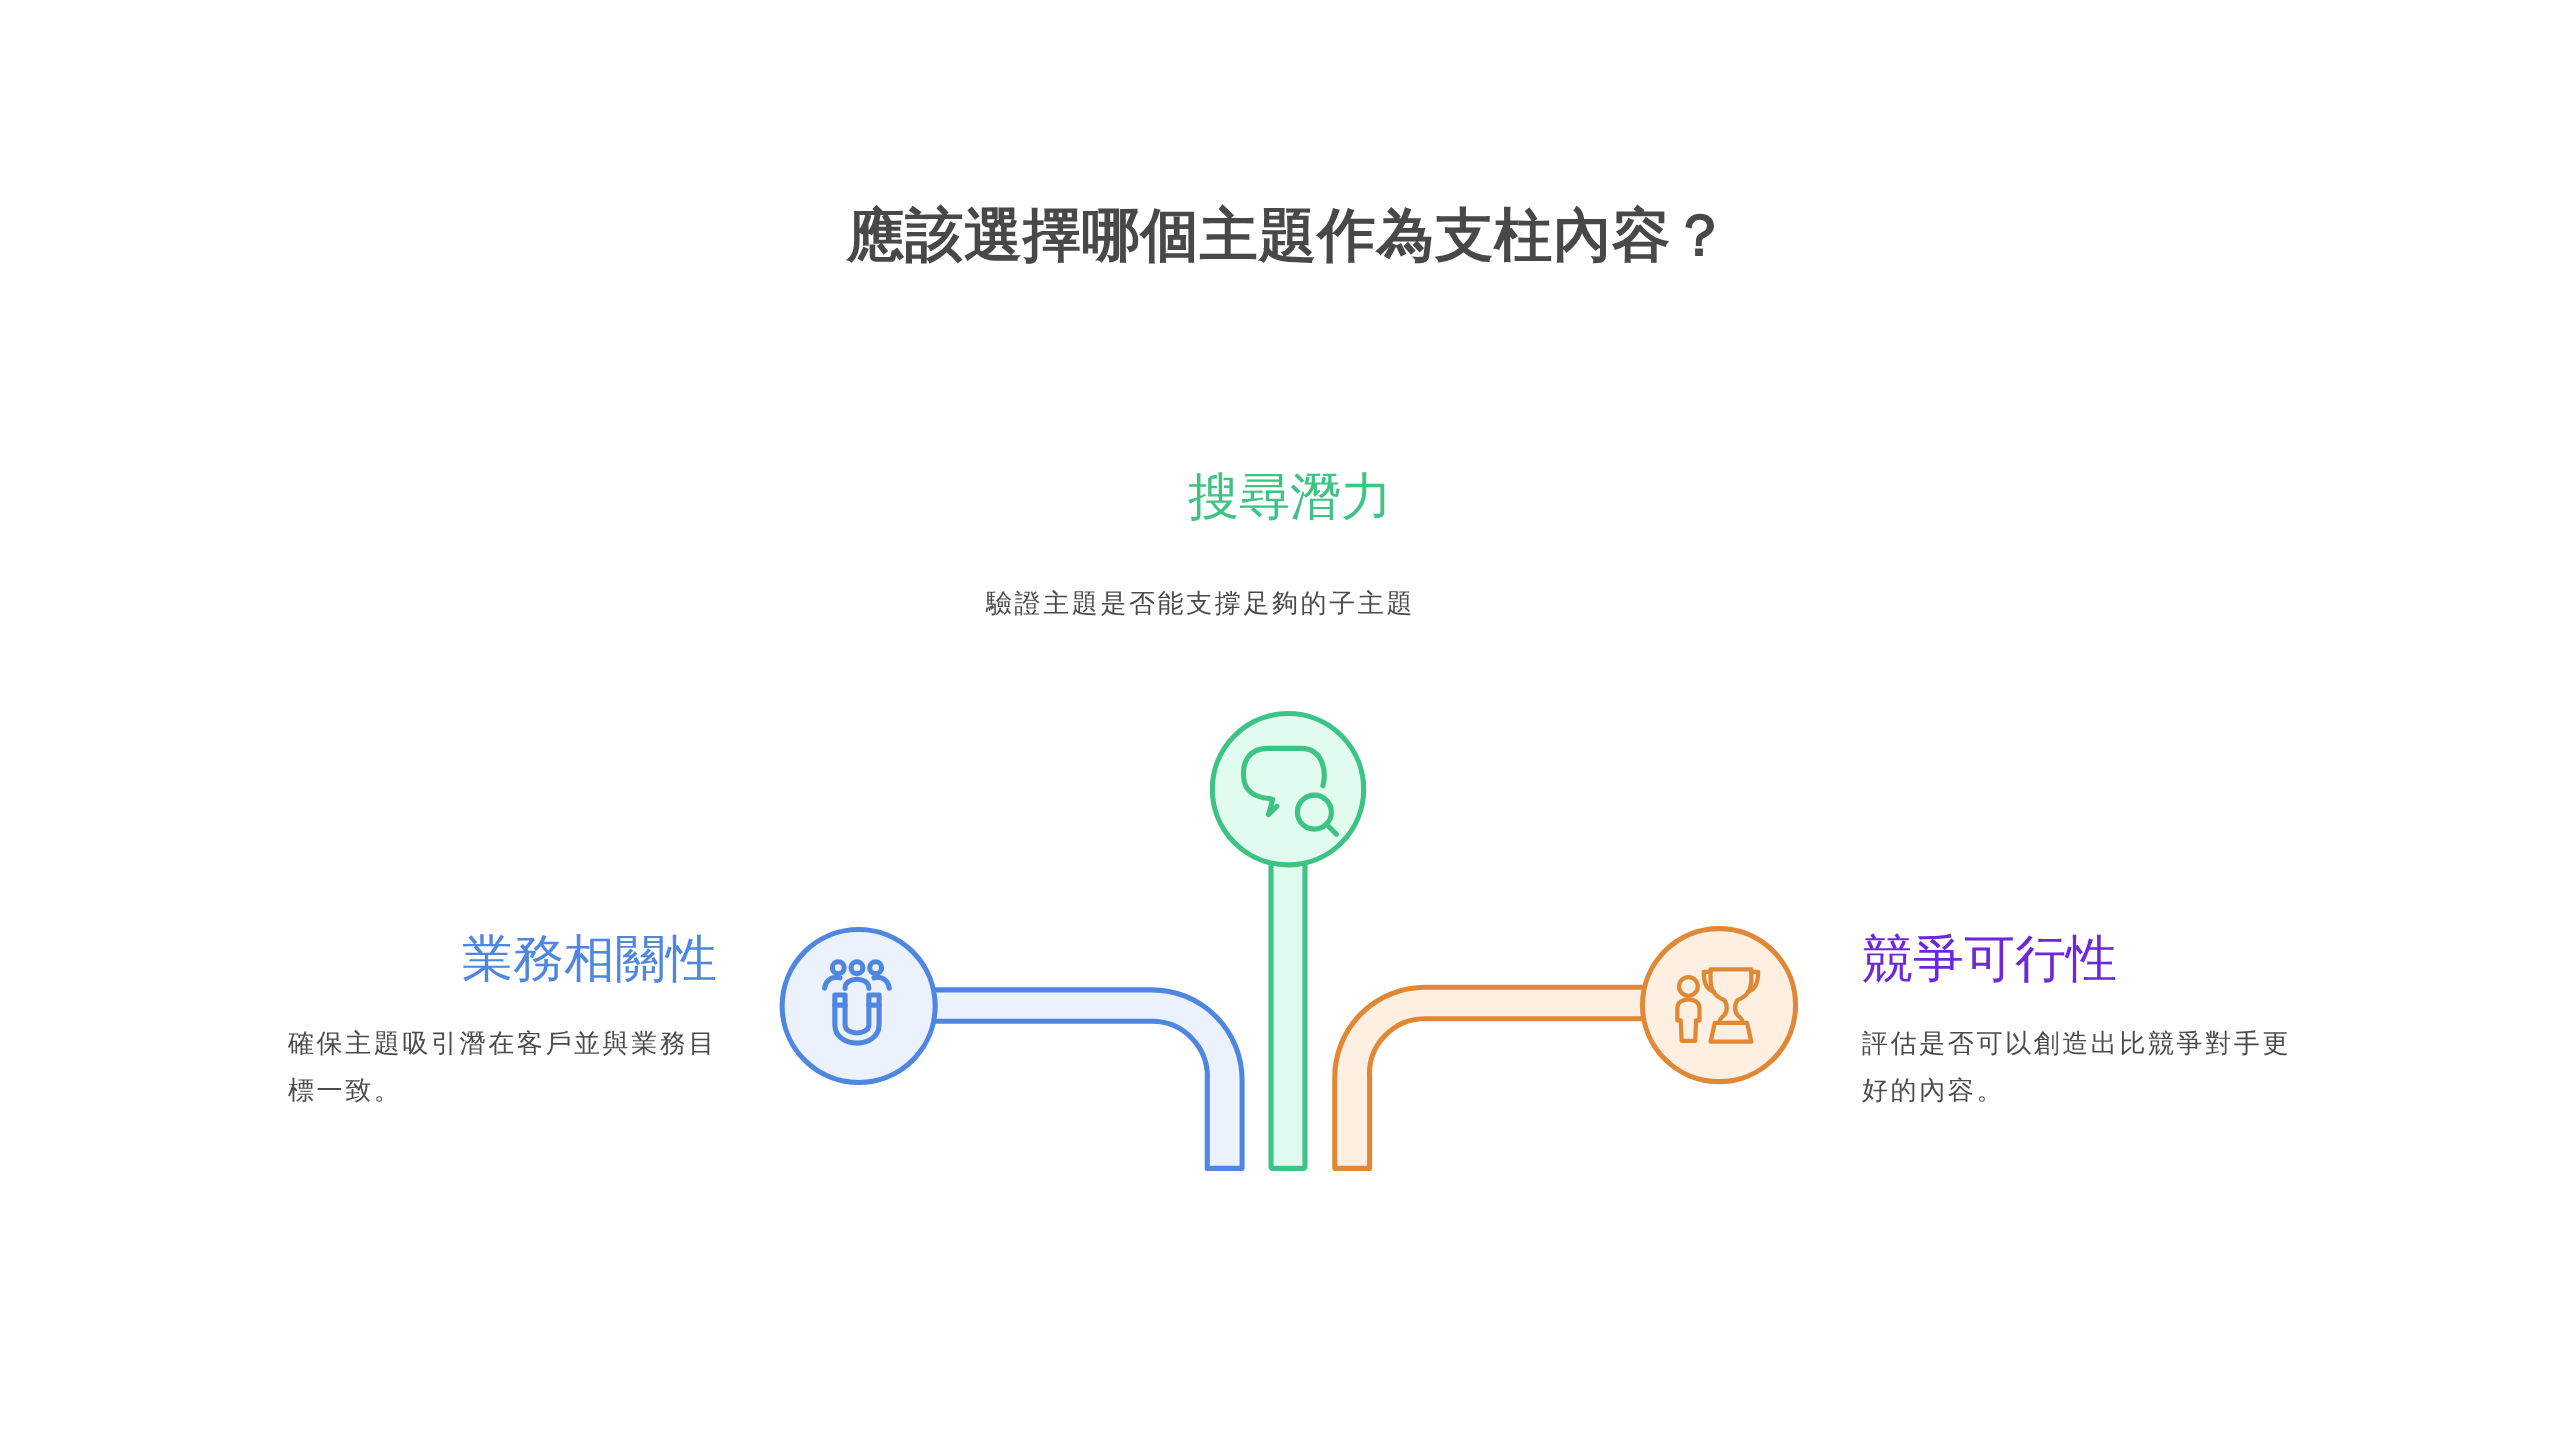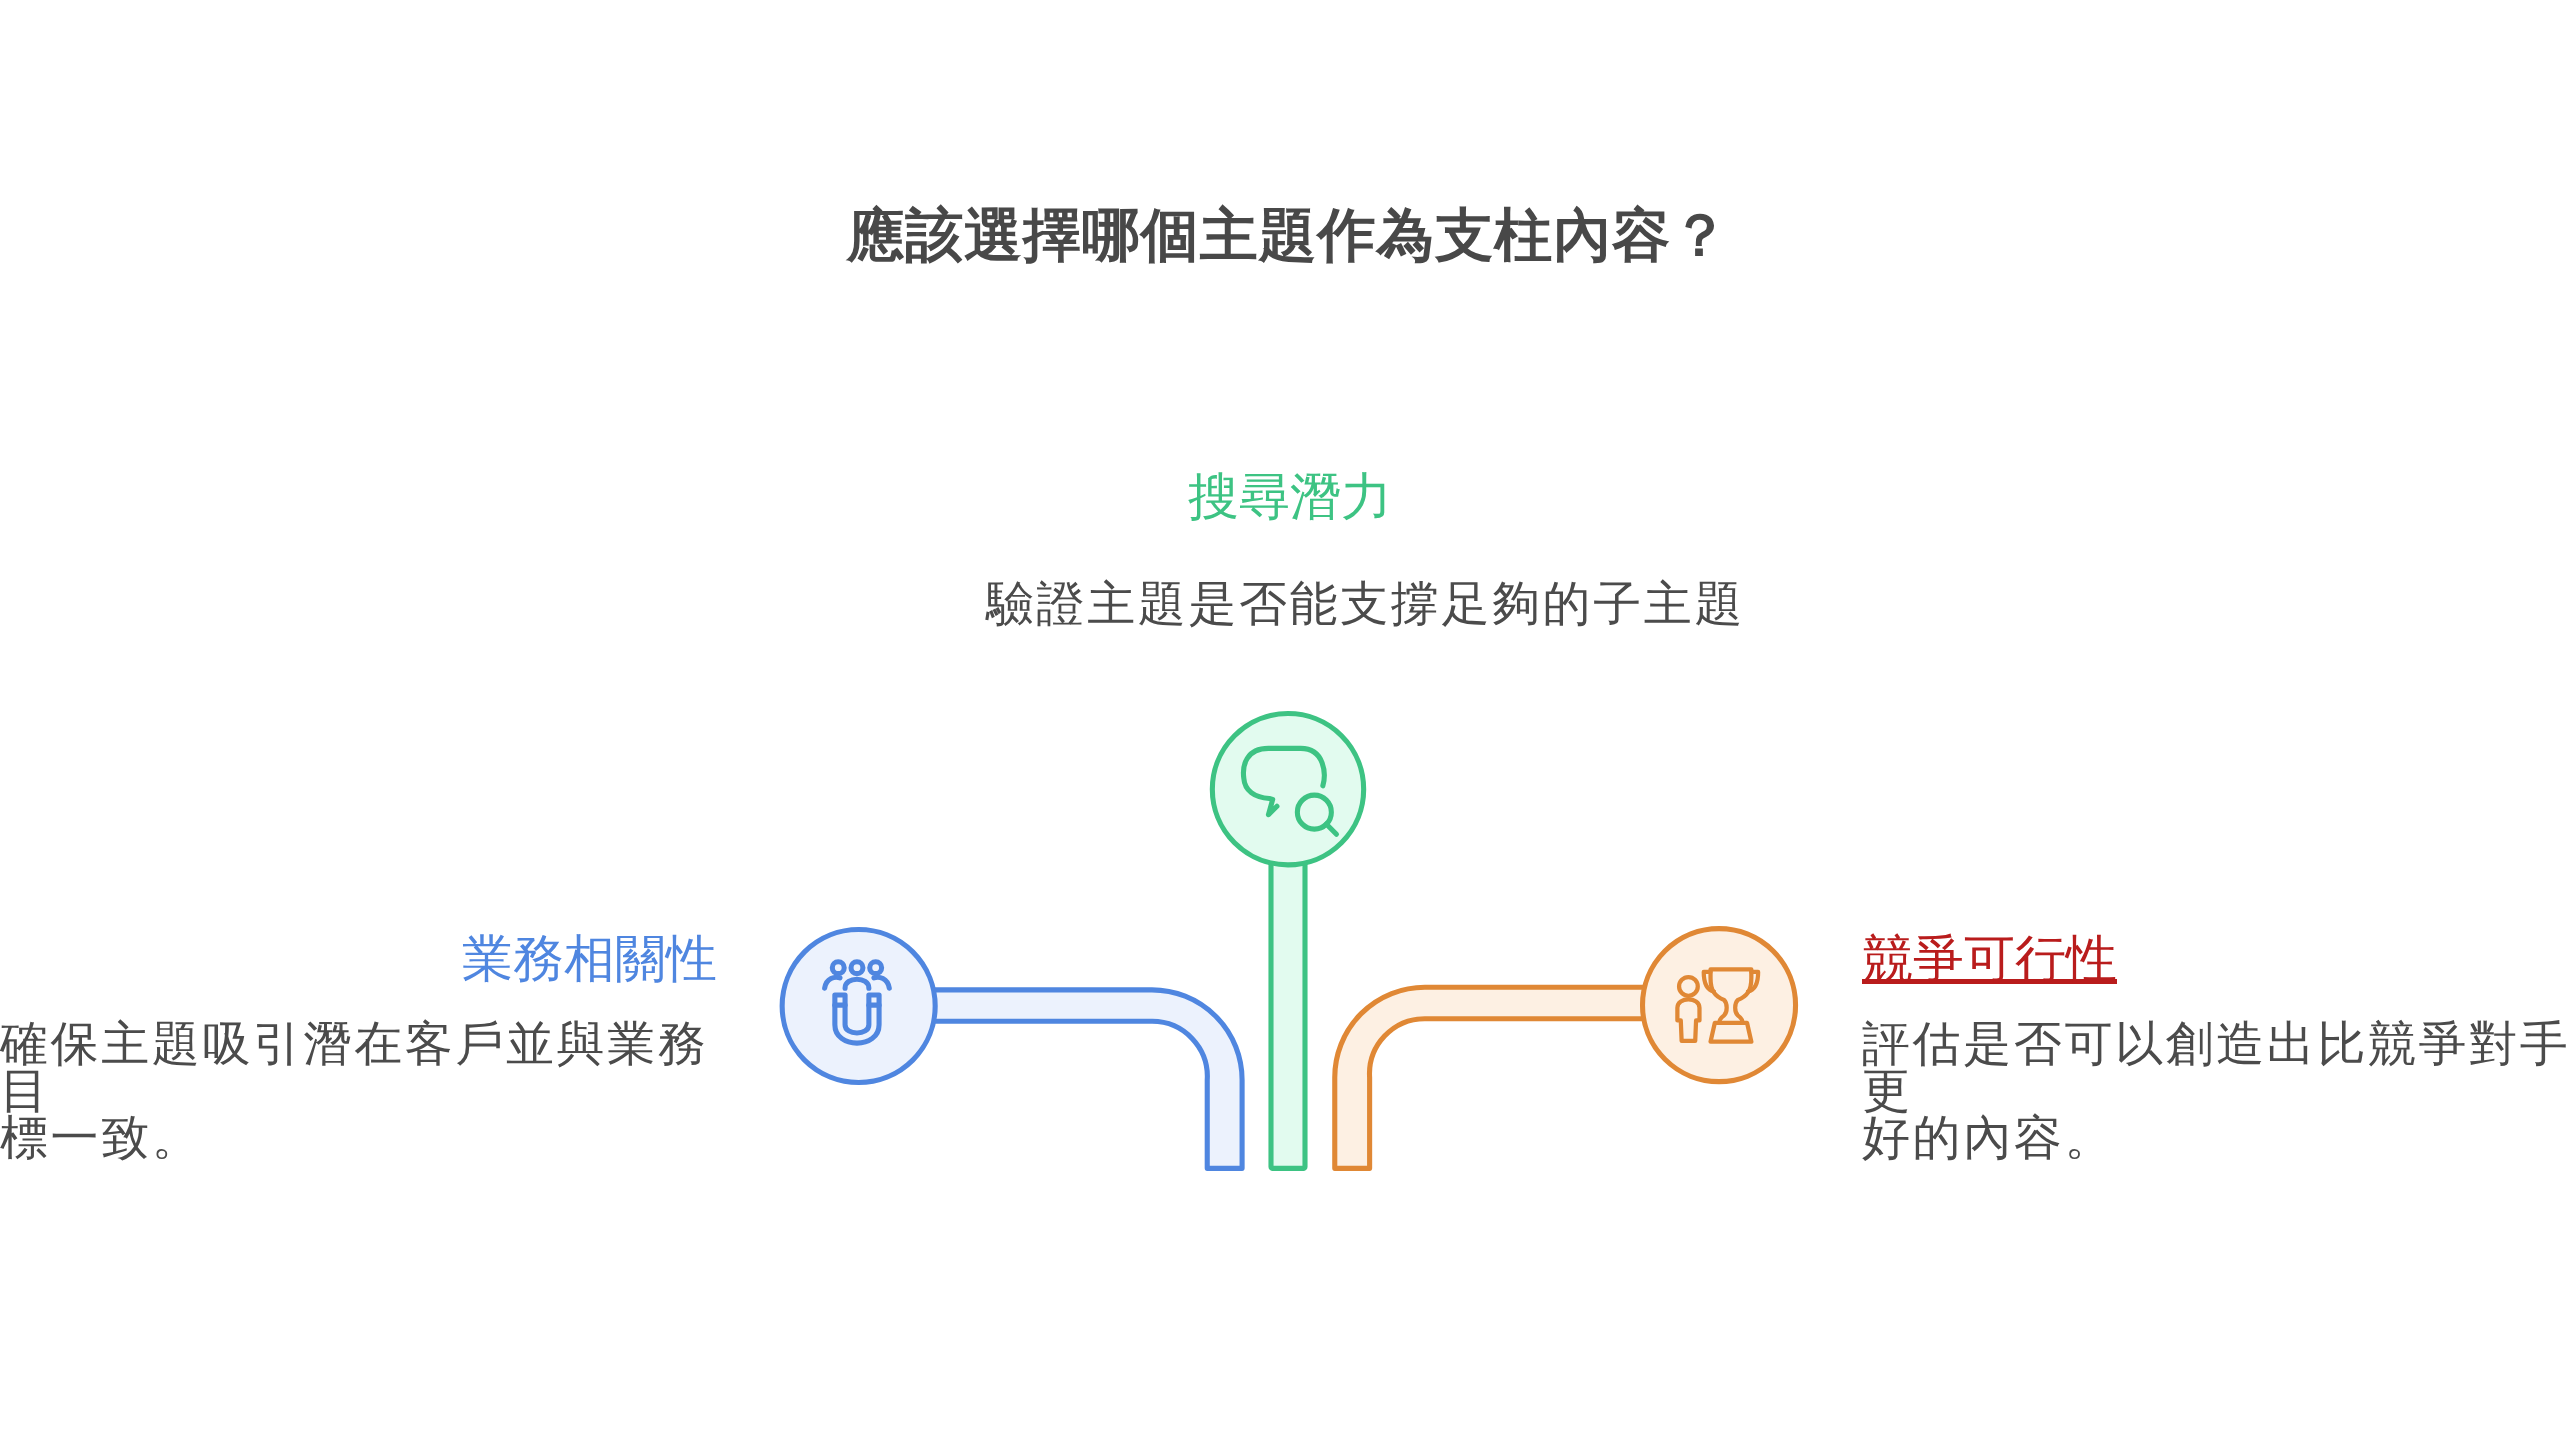--- a/index.html
+++ b/index.html
@@ -1,24 +1,24 @@
 <!DOCTYPE html>
 <html style="font-size:13.6px"><head>
 <meta charset="utf-8">
 <style>
   html, body { margin:0; padding:0; background:#ffffff; }
   body { width:2576px; height:1450px; position:relative; overflow:hidden;
          font-family:"DejaVu Sans","Liberation Sans",sans-serif; color:#4a4a4a; }
   .title { position:absolute; left:0; top:197px; width:2576px; text-align:center;
            font-size:58px; font-weight:bold; color:#484848; letter-spacing:0.9px; }
   .label { position:absolute; font-size:51px; line-height:60px; white-space:nowrap; }
-  .desc { position:absolute; font-size:48px; line-height:47px; color:#4b4b4b; letter-spacing:2.6px; }
+  .desc { position:absolute; font-size:26px; line-height:47px; color:#4b4b4b; letter-spacing:2.6px; }
   .green { color:#3DC383; }
   .blue { color:#4F86E0; }
-  .orange { color:#b91c1c;text-decoration:underline; }
+  .orange { color:#6d28d9; }
   svg.diagram { position:absolute; left:0; top:0; }
 </style>
 </head>
 <body>
 
 <div class="title">應該選擇哪個主題作為支柱內容？</div>
 
 <svg class="diagram" width="2576" height="1450" viewBox="0 0 3030 1705">
 
   <path d="M 1095 1164 L 1355 1164 A 106 106 0 0 1 1461 1270 L 1461 1374 L 1420 1374 L 1420 1270 A 65 65 0 0 0 1355 1201 L 1095 1201 Z" fill="#ECF2FD" stroke="#4F86E0" stroke-width="6" stroke-linejoin="round"></path>

